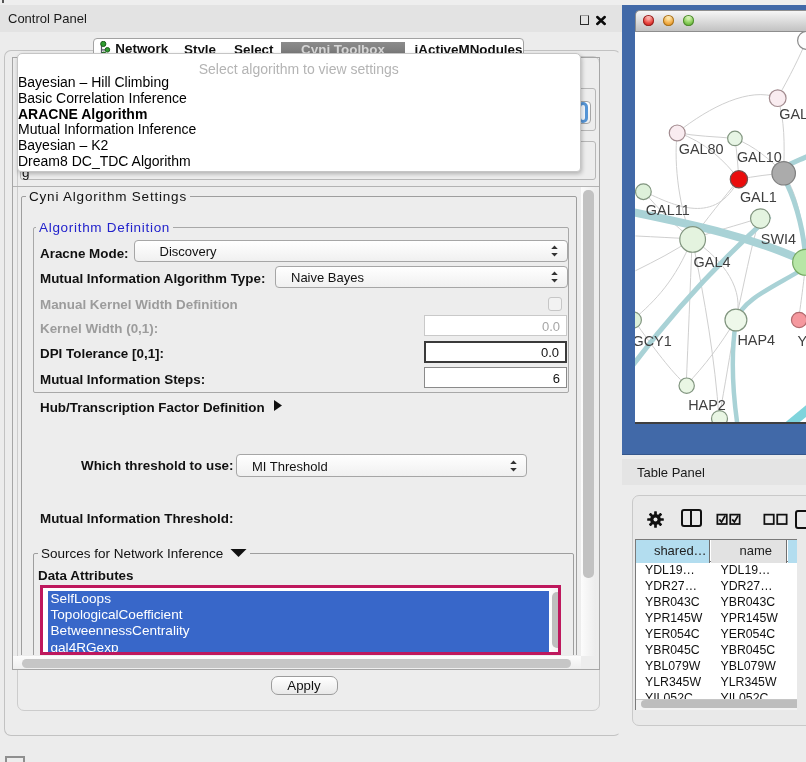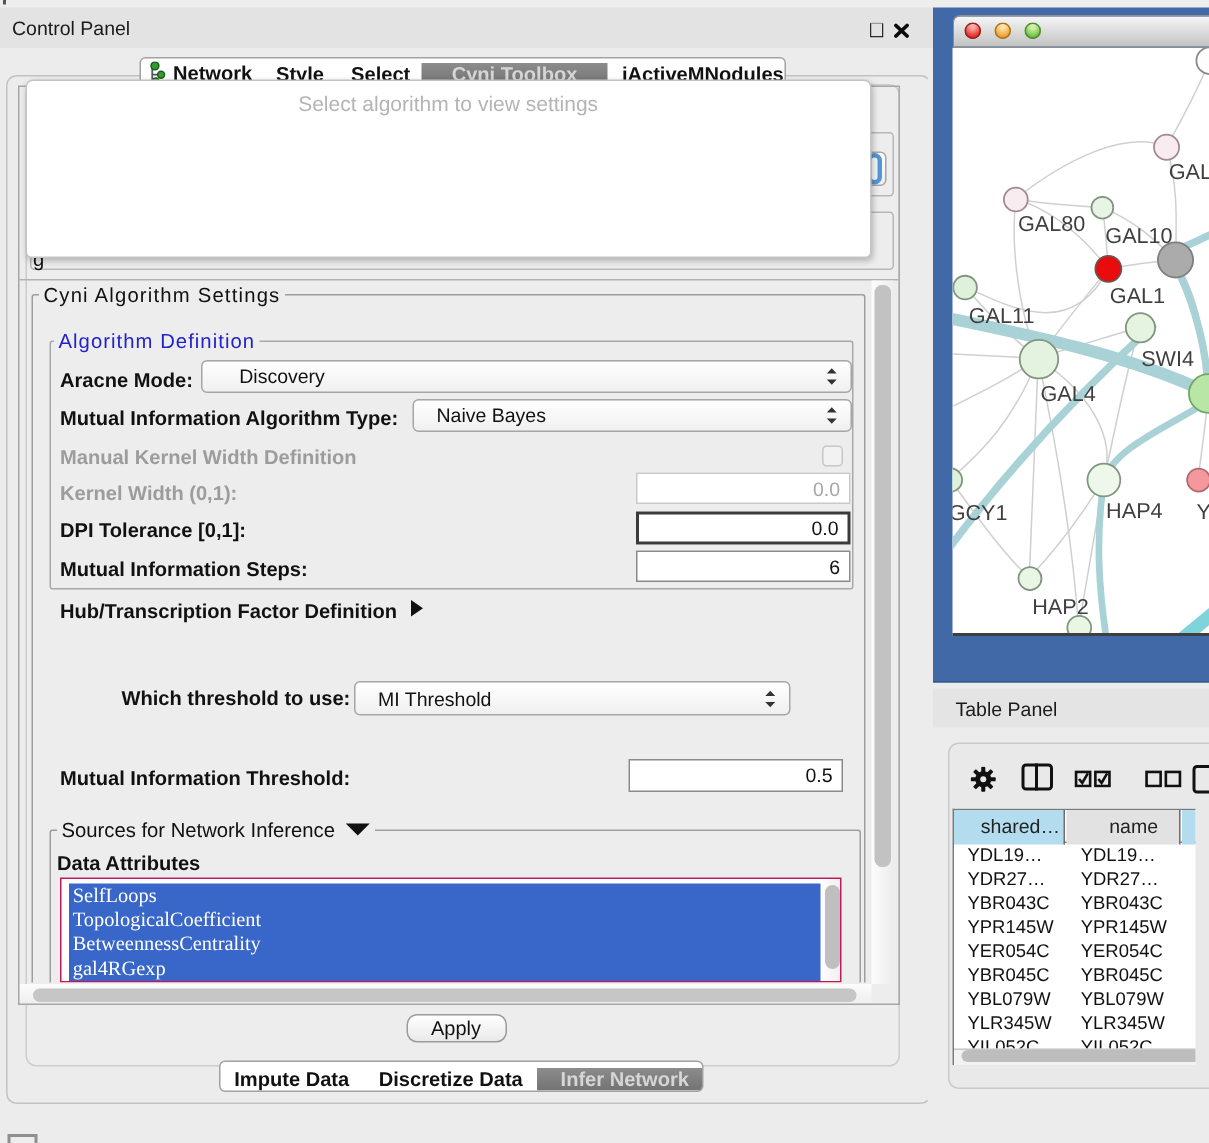--- a/index.html
+++ b/index.html
@@ -121,63 +121,62 @@
 
       <div class="abs lbl" style="left:68px;top:271px;">Which threshold to use:</div>
       <div class="combo" style="left:223px;top:267px;width:291px;height:23px;">
         <span class="ctext">MI Threshold</span>
         <svg class="carr" viewBox="0 0 9 14">
             <path d="M1.2 5 L4.5 1.5 L7.8 5 Z M1.2 9 L4.5 12.5 L7.8 9 Z" fill="#333"></path>
           </svg>
       </div>
 
       <div class="abs lbl" style="left:27px;top:324px;">Mutual Information Threshold:</div>
-      <div class="inp" style="left:406px;top:319px;width:143px;height:22px;border:1px solid #8a8a8a;color:#111;">
-          <span>0.5</span>
-        </div>
 
       <div class="gbox" style="left:20px;top:366px;width:541px;height:120px;">
         <div class="gtitle" style="left:4px;color:#111;">Sources for Network Inference
           <svg width="17" height="10" viewBox="0 0 17 10" style="vertical-align:0px;margin-left:3px;">
               <path d="M0.5 1 L16.5 1 L8.5 9 Z" fill="#111"></path>
             </svg>
         </div>
       </div>
       <div class="abs lbl" style="left:25px;top:381px;">Data Attributes</div>
 
-      <div class="abs" style="left:26.5px;top:398px;width:521px;height:70px;border:1px solid #be185d;background:#fff;overflow:hidden;font-family:Liberation Serif, serif;">
+      <div class="abs" style="left:26.5px;top:398px;width:521px;height:70px;border:3px solid #be185d;background:#fff;overflow:hidden;">
         <div class="abs" style="left:5px;top:2.5px;width:501.5px;height:65.5px;background:#3867c9;"></div>
         <div class="abs" style="left:8px;top:2.5px;font-size:13.6px;color:#fff;line-height:16.4px;">SelfLoops<br>TopologicalCoefficient<br>BetweennessCentrality<br>gal4RGexp</div>
         <div class="abs" style="left:507px;top:0;width:14px;height:70px;background:linear-gradient(90deg,#fdfdfd,#eee);"></div>
         <div class="abs" style="left:509.5px;top:4px;width:9.5px;height:56px;background:#bfbfbf;border-radius:5px;"></div>
       </div>
     </div>
   </div>
 
   <div class="abs" style="left:13px;top:656px;width:568px;height:13.5px;background:linear-gradient(#fcfcfc,#ededed);"></div>
   <div class="abs" style="left:22px;top:658.5px;width:549px;height:9px;background:#c6c6c6;border-radius:5px;"></div>
 
   <div class="abs" style="left:581px;top:187px;width:14.5px;height:469px;background:linear-gradient(90deg,#fcfcfc,#ececec);"></div>
   <div class="abs" style="left:583px;top:190px;width:10.5px;height:388px;background:#c2c2c2;border-radius:5px;"></div>
 
   <div class="abs" style="left:12px;top:57px;width:588px;height:613px;border:1px solid #a6a6a6;pointer-events:none;"></div>
 
   <div class="abs" style="left:270.5px;top:675.5px;width:67px;height:19px;border:1px solid #9c9c9c;border-radius:7px;background:linear-gradient(#ffffff,#e9e9e9);text-align:center;font-size:13px;color:#111;line-height:18px;font-size:13.3px;">Apply</div>
 
-  <div class="seg" style="left:145.5px;top:707px;width:323px;height:21px;">
-    <div class="s" style="width:96px;">Impute Data</div>
-    <div class="sep"></div>
-    <div class="s" style="width:114px;">Discretize Data</div>
-    <div class="s dark" style="width:110px;padding-left:8px;">Infer Network</div>
-  </div>
 
   <div class="abs" style="left:5px;top:756px;width:20px;height:14px;border:2px solid #8f8f8f;background:#ededed;"></div>
 
   <div class="abs" style="left:16.5px;top:53px;width:564.5px;height:119px;background:#fff;border:1px solid #c5c5c5;border-radius:5px 5px 4px 4px;box-shadow:1px 2px 4px rgba(0,0,0,0.25);">
     <div class="abs" style="left:0;top:7px;width:100%;text-align:center;font-size:14px;color:#b4b4b4;">Select algorithm to view settings</div>
+    <div class="abs" style="left:0.5px;top:21px;font-size:14px;color:#000;line-height:15.8px;">
+      Bayesian – Hill Climbing<br>
+      Basic Correlation Inference<br>
+      <b>ARACNE Algorithm</b><br>
+      Mutual Information Inference<br>
+      Bayesian – K2<br>
+      Dream8 DC_TDC Algorithm
+    </div>
   </div>
 
   <div class="abs" style="left:622px;top:5px;width:184px;height:450px;background:#4169a8;border-bottom:1.5px solid #35578c;"></div>
 
   <div class="abs" style="left:635px;top:9.5px;width:171px;height:417.5px;">
     <div class="abs" style="left:0;top:0;width:171px;height:22px;background:linear-gradient(#f6f6f6,#c2c2c2);border-radius:5px 0 0 0;border:1px solid #8e8e8e;border-right:none;"></div>
     <div class="abs" style="left:8px;top:5.5px;width:11px;height:11px;border-radius:50%;background:radial-gradient(circle at 50% 28%,#fca8a2 12%,#e8423c 55%,#c3221f 85%);box-shadow:inset 0 0 0 1px #97211f, inset 0 1.5px 1px rgba(255,255,255,0.55);"></div>
     <div class="abs" style="left:28px;top:5.5px;width:11px;height:11px;border-radius:50%;background:radial-gradient(circle at 50% 28%,#fde3a2 12%,#f2ab44 55%,#d88c26 85%);box-shadow:inset 0 0 0 1px #a8741e, inset 0 1.5px 1px rgba(255,255,255,0.55);"></div>
     <div class="abs" style="left:48px;top:5.5px;width:11px;height:11px;border-radius:50%;background:radial-gradient(circle at 50% 28%,#cdf0a8 12%,#82ca53 55%,#5da339 85%);box-shadow:inset 0 0 0 1px #4f8b2f, inset 0 1.5px 1px rgba(255,255,255,0.55);"></div>
 

